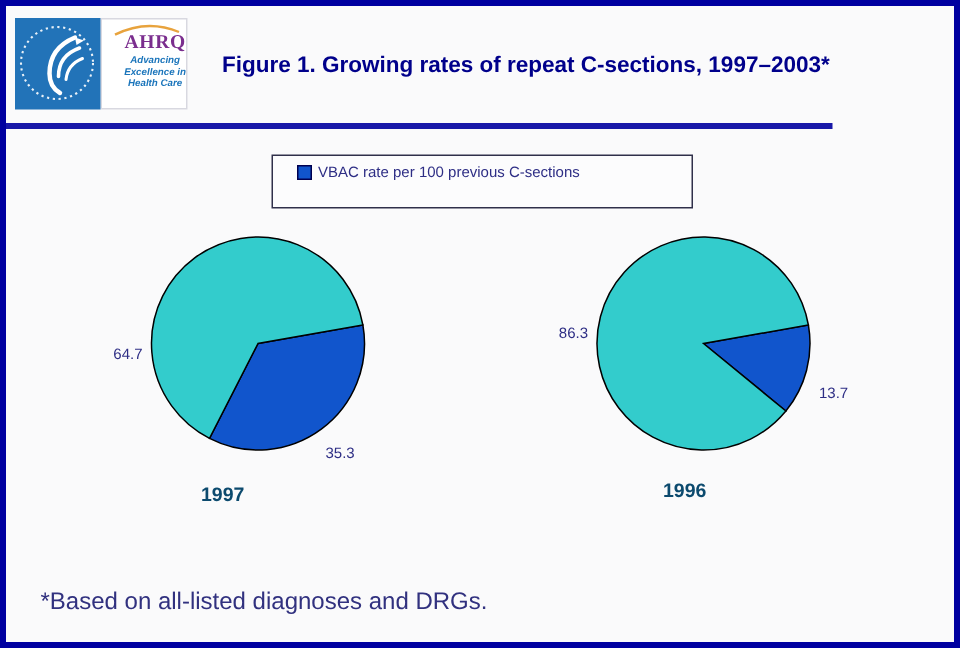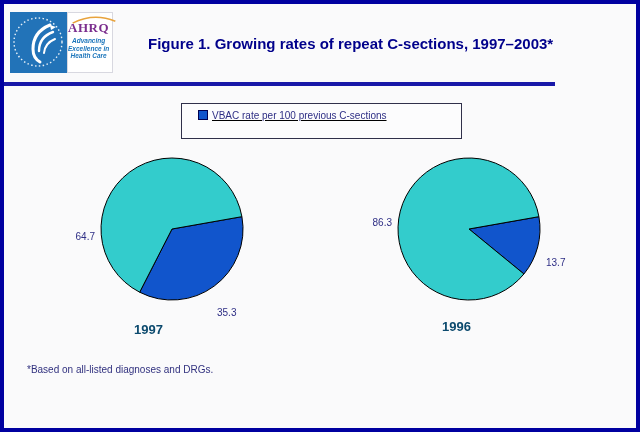--- a/index.html
+++ b/index.html
@@ -7,50 +7,50 @@
     position:relative; width:640px; height:432px; margin:0 auto;
     background:#fafafb; overflow:hidden;
     font-family:"Liberation Sans", sans-serif;
     -webkit-font-smoothing:antialiased;
   }
   .frame { position:absolute; inset:0; border:4px solid #0000a0; pointer-events:none; z-index:9; }
 
   
   .logo { position:absolute; left:10px; top:12px; width:115px; height:61px; display:flex; z-index:2; }
   .hhs  { width:57px; height:61px; background:#2273b8; position:relative; }
-  .ahrq { width:46px; height:61px; background:#ffffff; border:1px solid #d8d8e0; box-sizing:border-box;
-          display:flex; flex-direction:column; align-items:flex-start; }
+  .ahrq { width:58px; height:61px; background:#ffffff; border:1px solid #d8d8e0; box-sizing:border-box;
+          display:flex; flex-direction:column; align-items:flex-end; }
   .ahrq-arc { margin-top:3px; height:8px; }
   .ahrq-word { font-weight:bold; font-size:13px; letter-spacing:0.5px; color:#7b2e8e;
                font-family:"Liberation Serif", serif; line-height:12px; margin-top:-2px; }
   .ahrq-tag { font-size:6.5px; line-height:7.5px; font-weight:bold; font-style:italic;
               color:#1b75bb; text-align:center; margin-top:3px; }
   .title { position:absolute; left:148px; top:35px; width:470px; font-size:15px; font-weight:bold;
            color:#00008b; z-index:2; }
   .hrule { position:absolute; left:0; top:82px; width:555px; height:4px; background:#1818a8; z-index:2; }
 
   
   .legend { position:absolute; left:181px; top:103px; width:281px; height:36px; box-sizing:border-box;
-            background:#fcfcfd; border:1px solid #30304a; padding:4px 0 12px 16px; z-index:2;text-decoration:underline; }
+            background:#fcfcfd; border:1px solid #30304a; padding:4px 0 12px 16px; z-index:2; }
   .legend-row { display:flex; align-items:center; height:14px; }
   .swatch { width:8px; height:8px; border:1px solid #000050; margin-right:4px; flex:0 0 auto; }
   .legend-label { font-size:10px; color:#2e2e85; white-space:nowrap; }
 
   
   .pie-svg { position:absolute; width:150px; height:150px; top:154px; z-index:1; }
   #pie-1997 { left:97px; }
   #pie-2003 { left:394px; }
 
   .val-label { position:absolute; font-size:10px; color:#2e2e85; z-index:2;margin-top:17px; }
   .val-right { width:28px; text-align:right; }
   .year-label { position:absolute; width:60px; font-size:13px; font-weight:bold;
                 color:#0c4a6e; z-index:2; }
 
   
-  .footnote { position:absolute; font-size:10px; color:#31317f; z-index:2; }
+  .footnote { position:absolute; font-size:16px; color:#31317f; z-index:2;margin-top:29px; }
   #note1 { left:27px; top:364px; }
   #source { left:27px; top:388px; width:592px; line-height:13px; }
 </style>
 </head>
 <body>
 
 <div id="page">
   <div class="frame"></div>
 
   <div class="logo">
@@ -89,21 +89,21 @@
   <svg id="pie-1997" class="pie-svg" viewBox="0 0 150 150">
       <path d="M 75 75 L 144.92 62.67 A 71 71 0 0 1 42.68 138.22 Z" fill="#1155cc" stroke="#000000" stroke-width="1"></path>
       <path d="M 75 75 L 42.68 138.22 A 71 71 0 1 1 144.92 62.67 Z" fill="#33cccc" stroke="#000000" stroke-width="1"></path>
     </svg>
   <svg id="pie-2003" class="pie-svg" viewBox="0 0 150 150">
       <path d="M 75 75 L 144.92 62.67 A 71 71 0 0 1 129.93 119.99 Z" fill="#1155cc" stroke="#000000" stroke-width="1"></path>
       <path d="M 75 75 L 129.93 119.99 A 71 71 0 1 1 144.92 62.67 Z" fill="#33cccc" stroke="#000000" stroke-width="1"></path>
     </svg>
 
   <div class="val-label val-right" style="left:67px; top:214px;">64.7</div>
-  <div class="val-label" style="left:217px; top:290px;">35.3</div>
+  <div class="val-label" style="left:217px; top:280px;">35.3</div>
   <div class="val-label val-right" style="left:364px; top:200px;">86.3</div>
   <div class="val-label" style="left:546px; top:240px;">13.7</div>
 
   <div class="year-label" style="left:134px; top:322px;">1997</div>
   <div class="year-label" style="left:442px; top:319px;">1996</div>
 
   <div id="note1" class="footnote">*Based on all-listed diagnoses and DRGs.</div>
 </div>
 
 </body></html>

